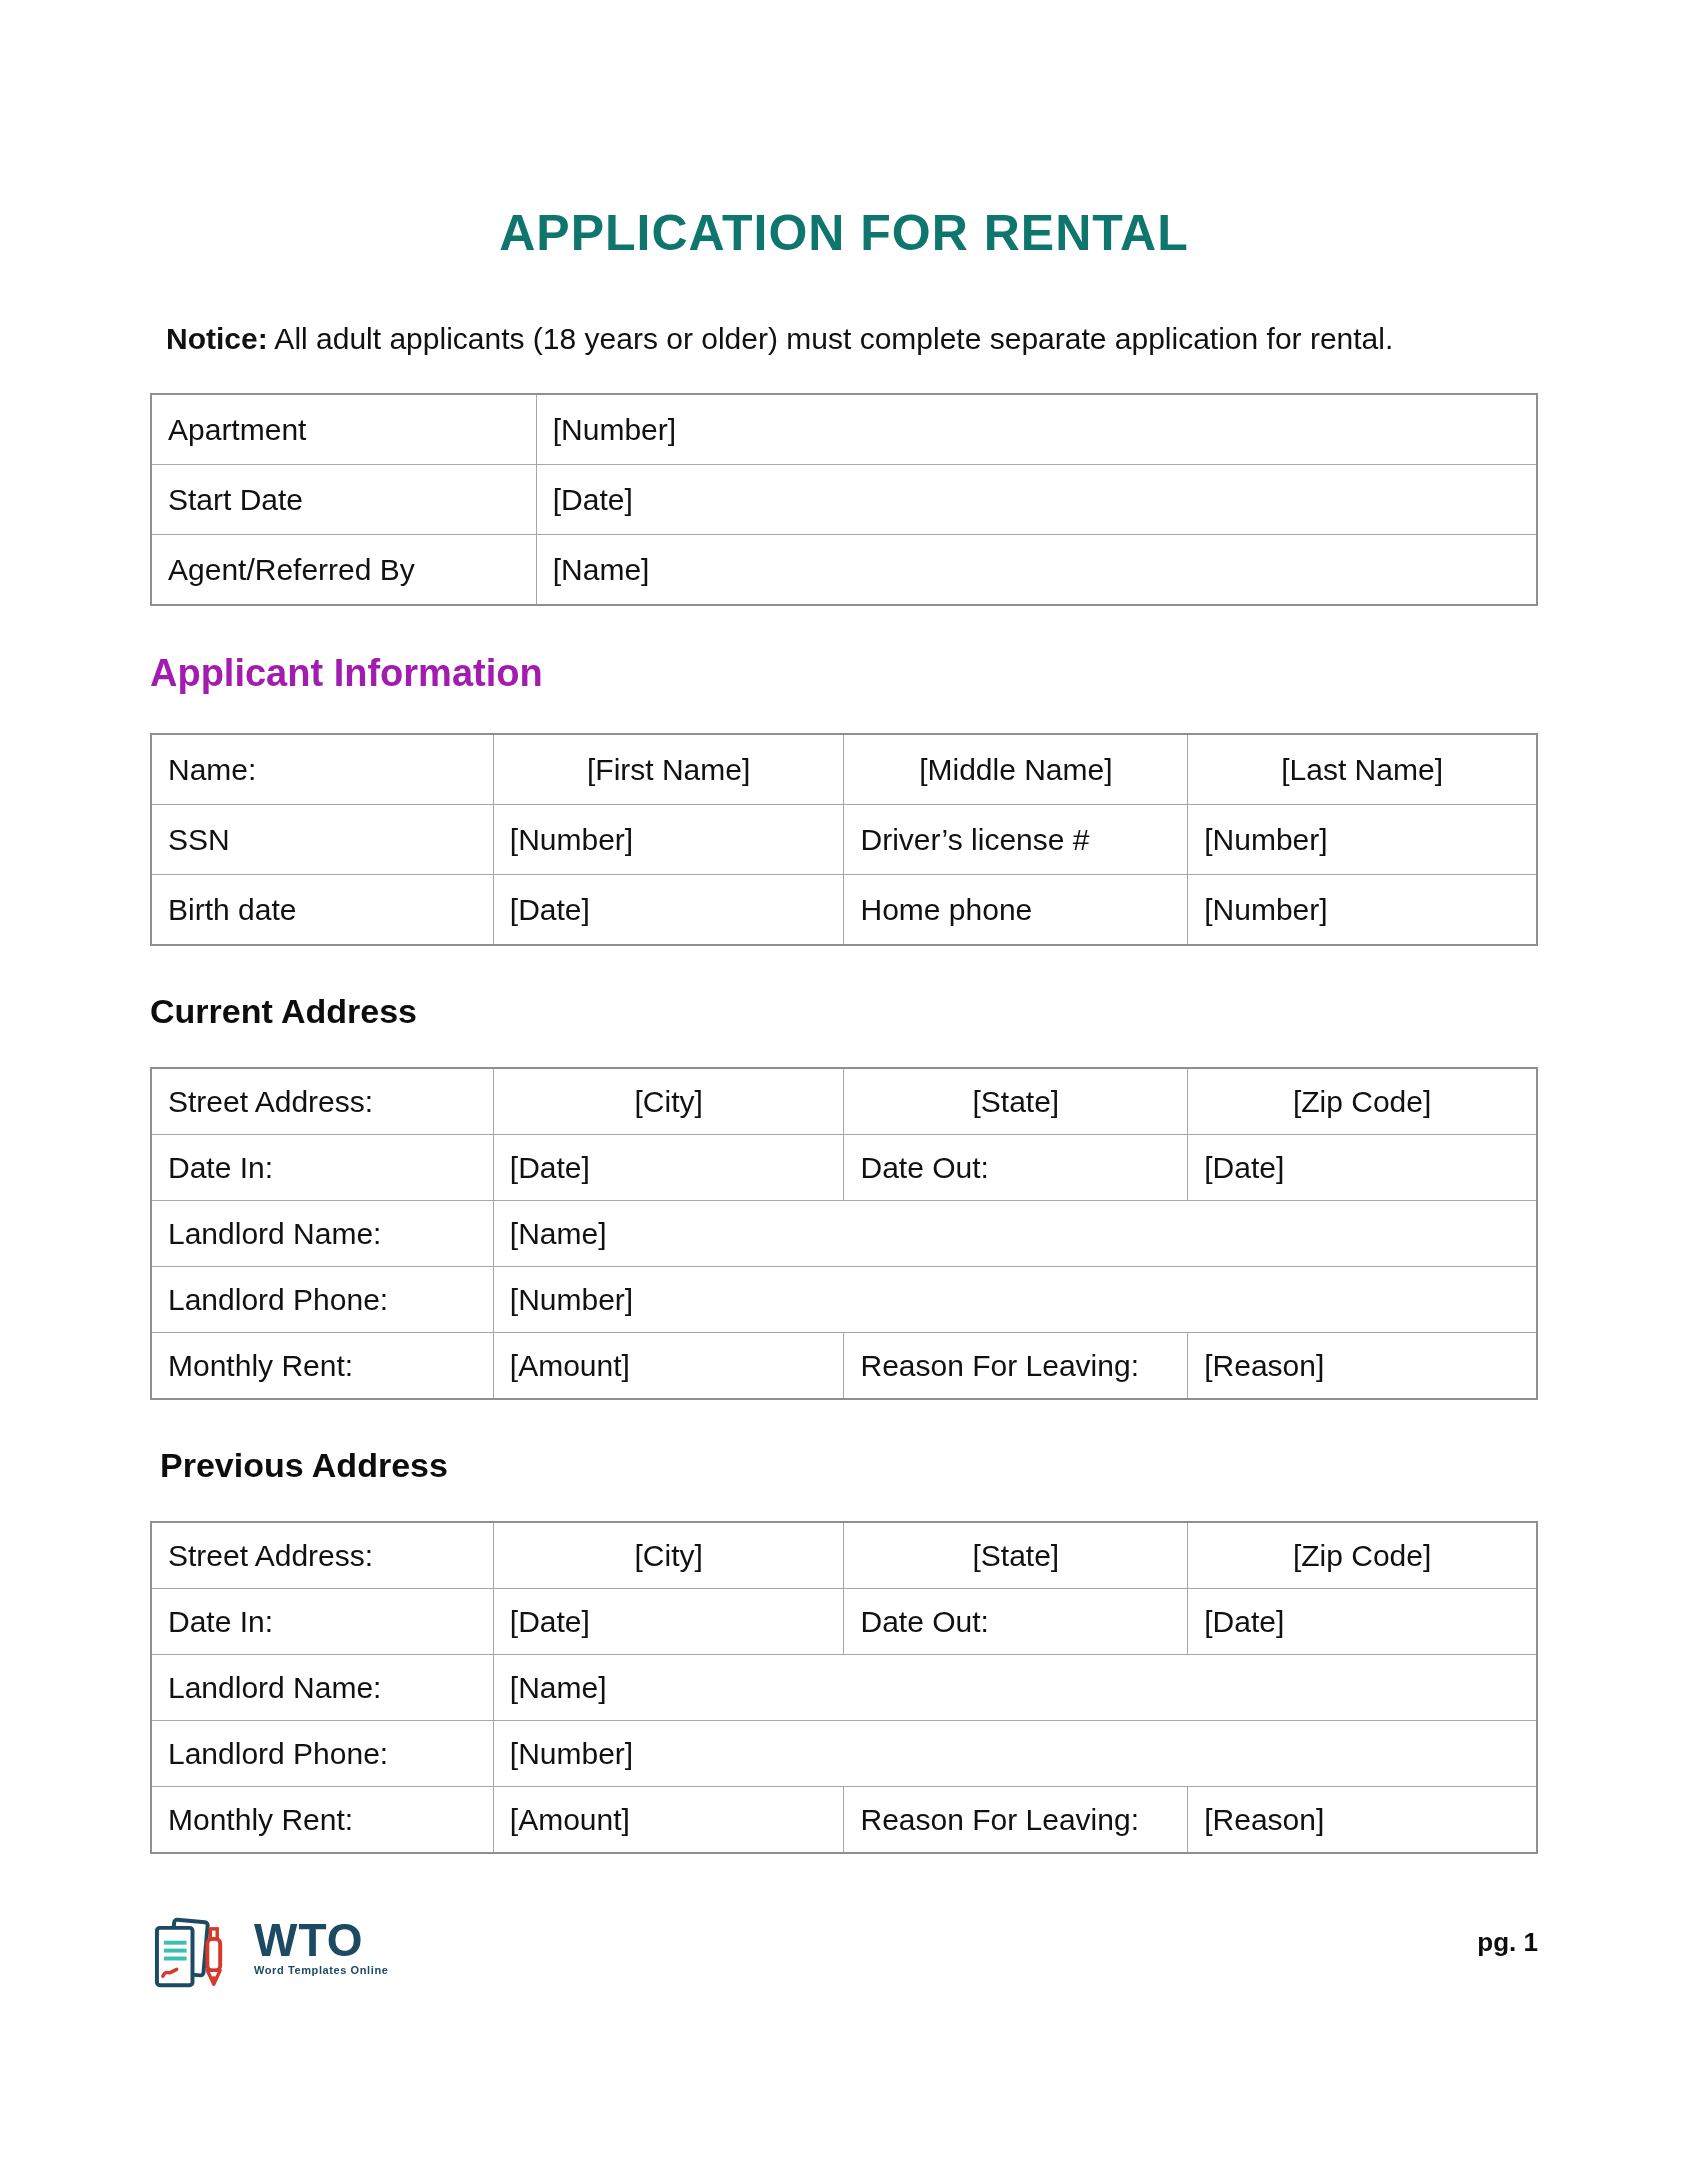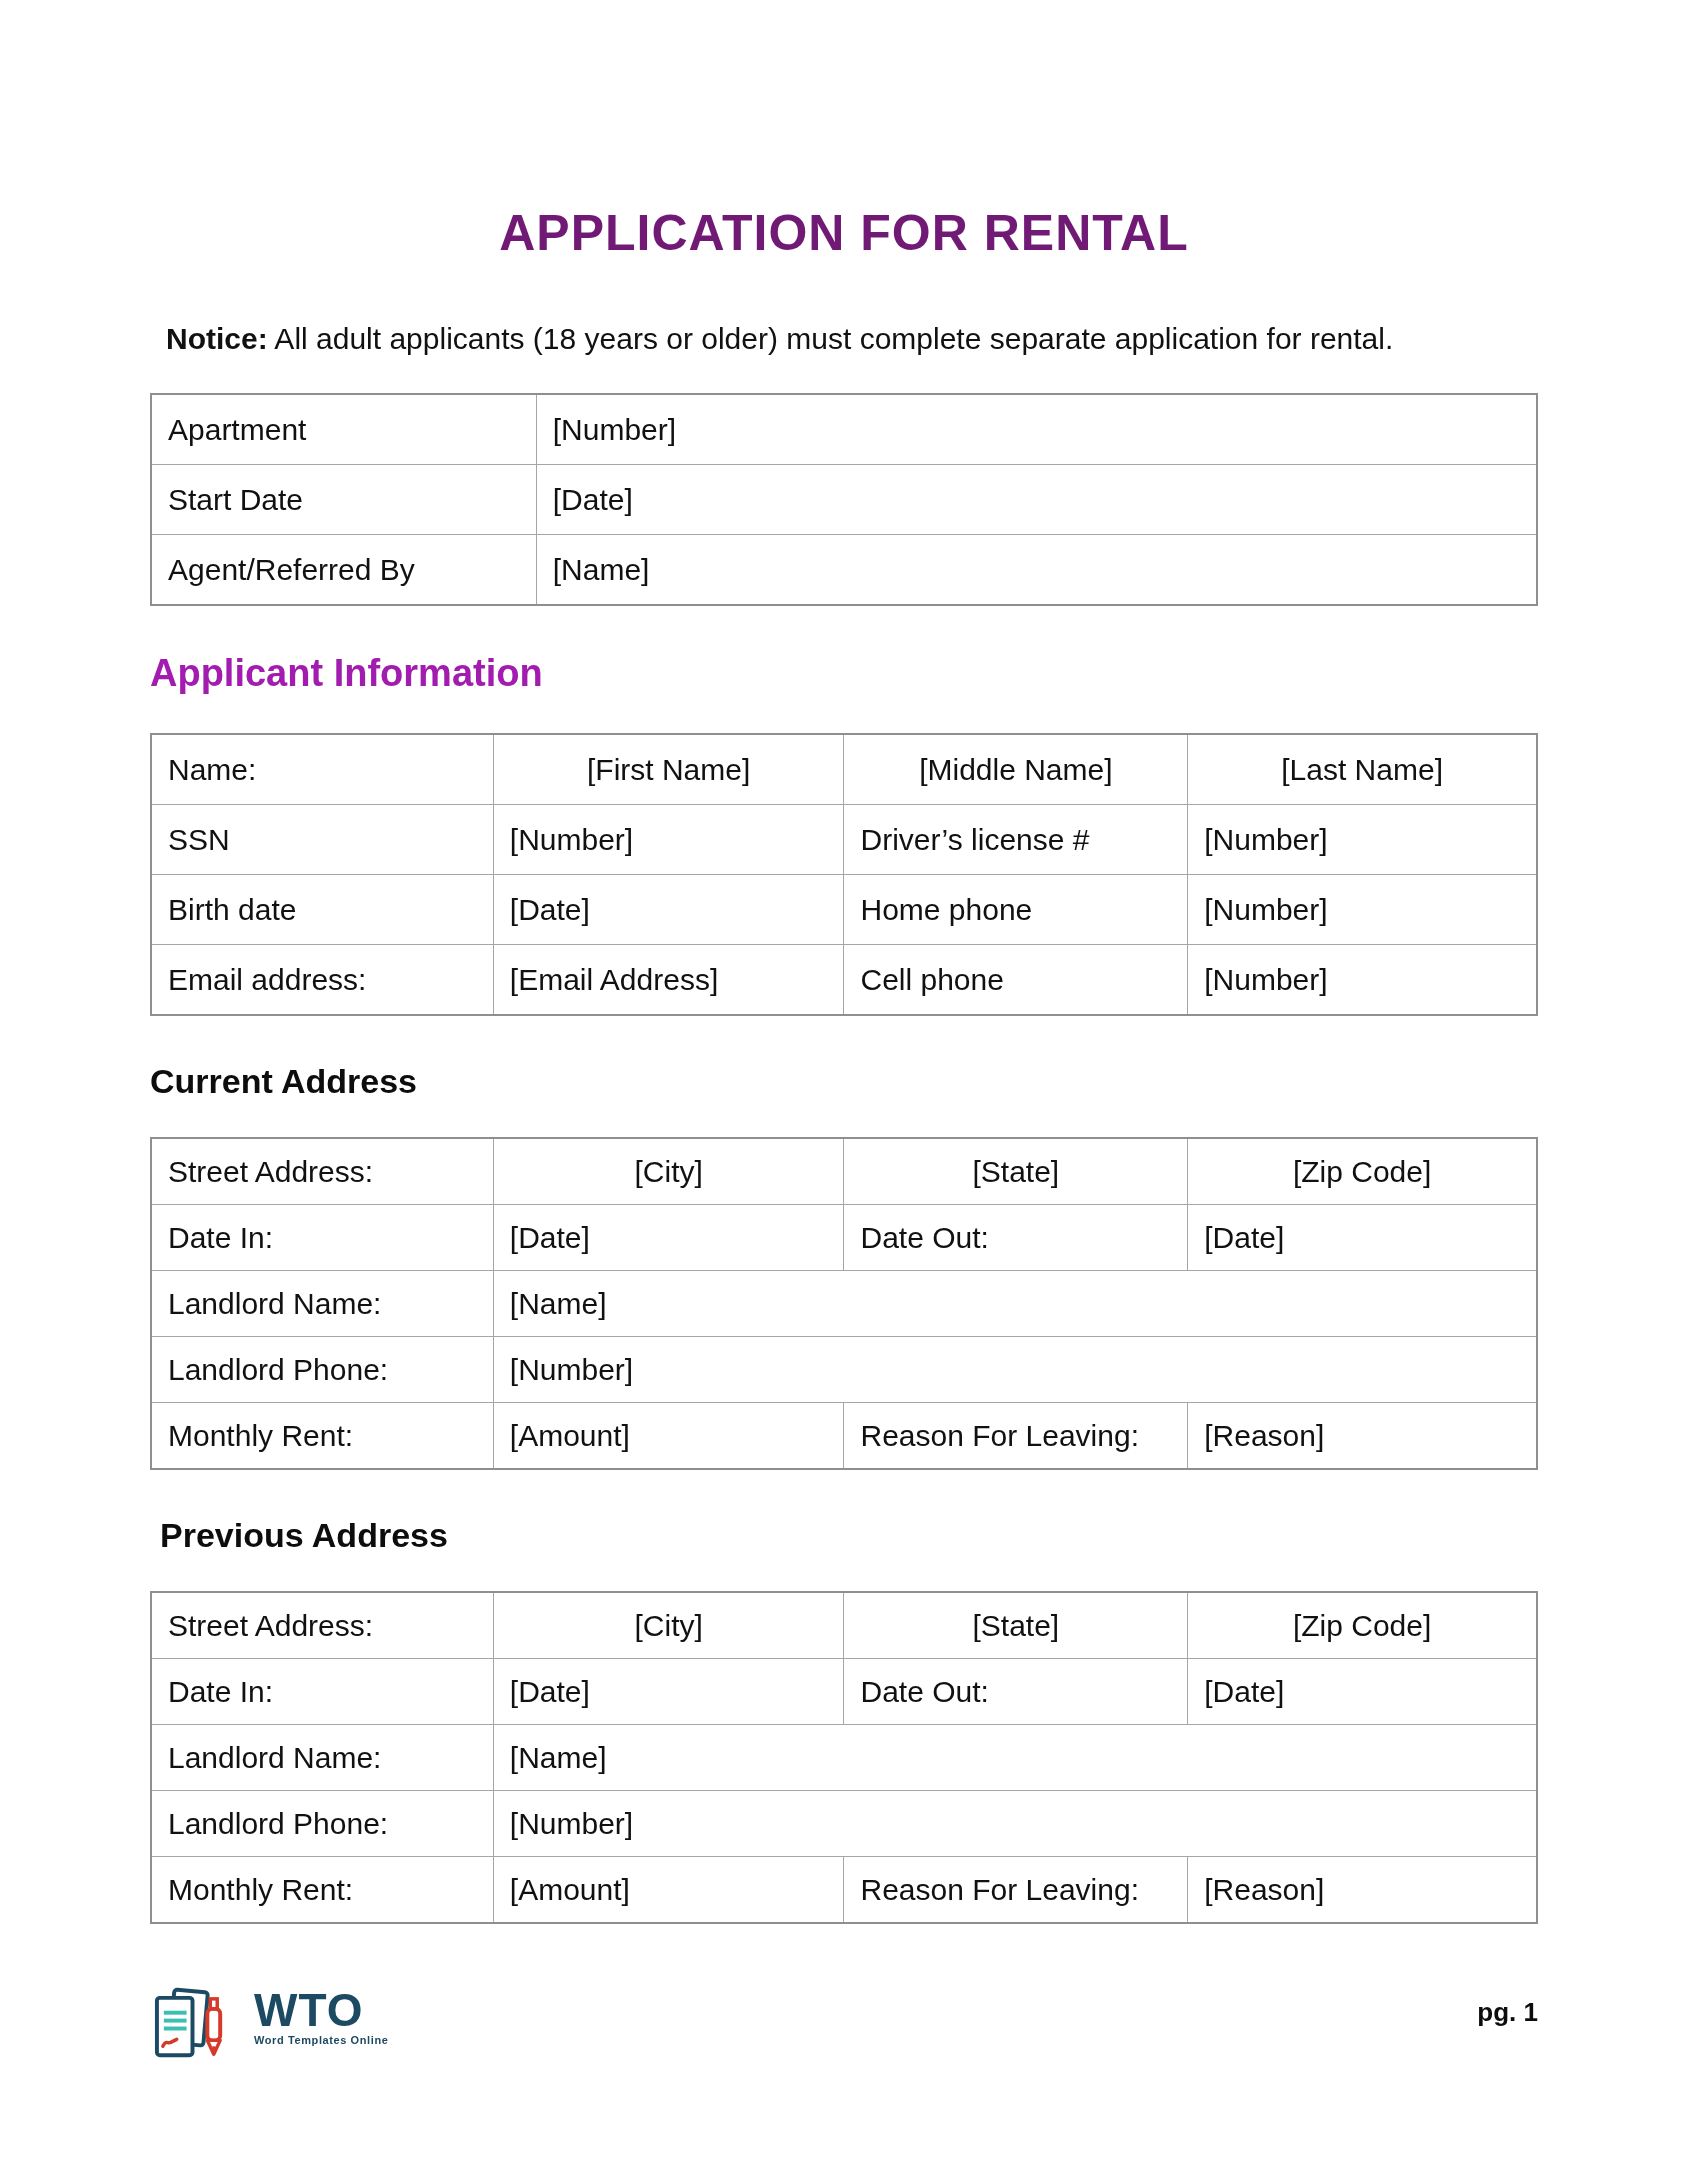--- a/index.html
+++ b/index.html
@@ -19,21 +19,21 @@
     width:1388px;
   }
   .doc-title{
     margin:12px;
     margin-top:208px;
     font-size:50px;
     line-height:1.0;
     font-weight:700;
     text-align:center;
     letter-spacing:1px;
-    color:#701a75;
+    color:#0f766e;
   }
   .notice{
     margin:16px;
     margin-top:63px;
     font-size:30px;
     line-height:1.2;
     color:#111;
   }
   .notice b{font-weight:700;}
   table{
@@ -159,26 +159,20 @@
         <tr>
           <td>SSN</td>
           <td>[Number]</td>
           <td>Driver’s license #</td>
           <td>[Number]</td>
         </tr>
         <tr>
           <td>Birth date</td>
           <td>[Date]</td>
           <td>Home phone</td>
-          <td>[Number]</td>
-        </tr>
-        <tr>
-          <td>Email address:</td>
-          <td>[Email Address]</td>
-          <td>Cell phone</td>
           <td>[Number]</td>
         </tr>
       </tbody>
     </table>
 
     <h3 class="h3">Current Address</h3>
 
     <table class="tbl-address">
       <colgroup>
         <col style="width:24.7%">

